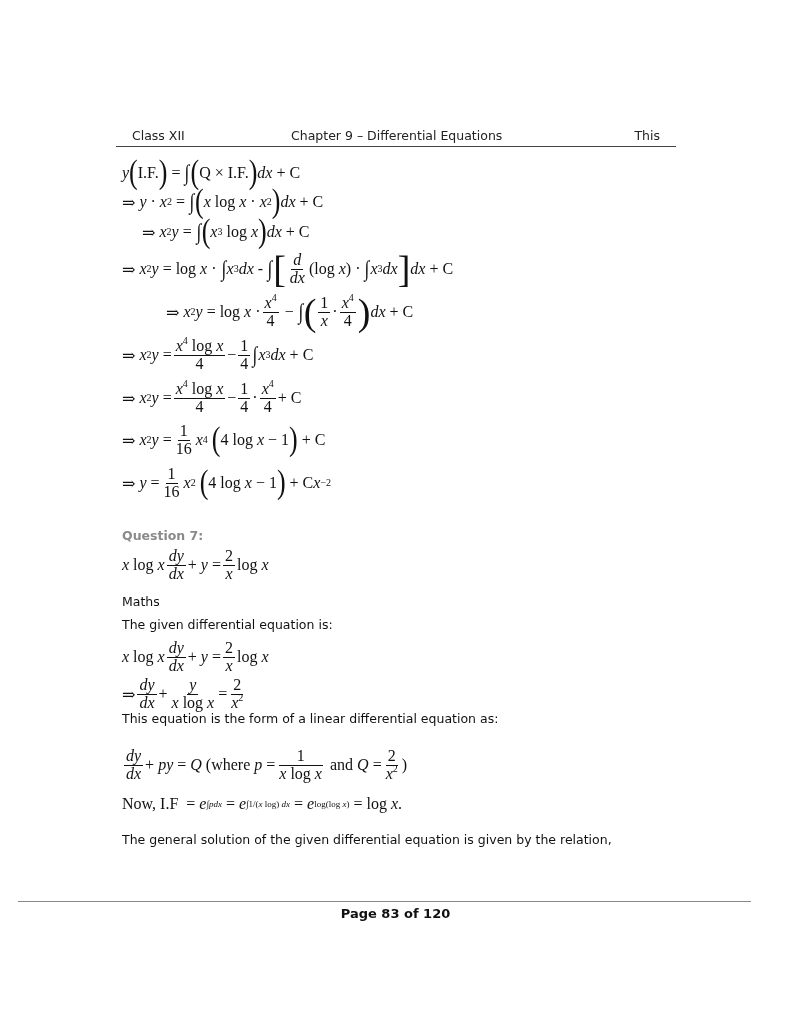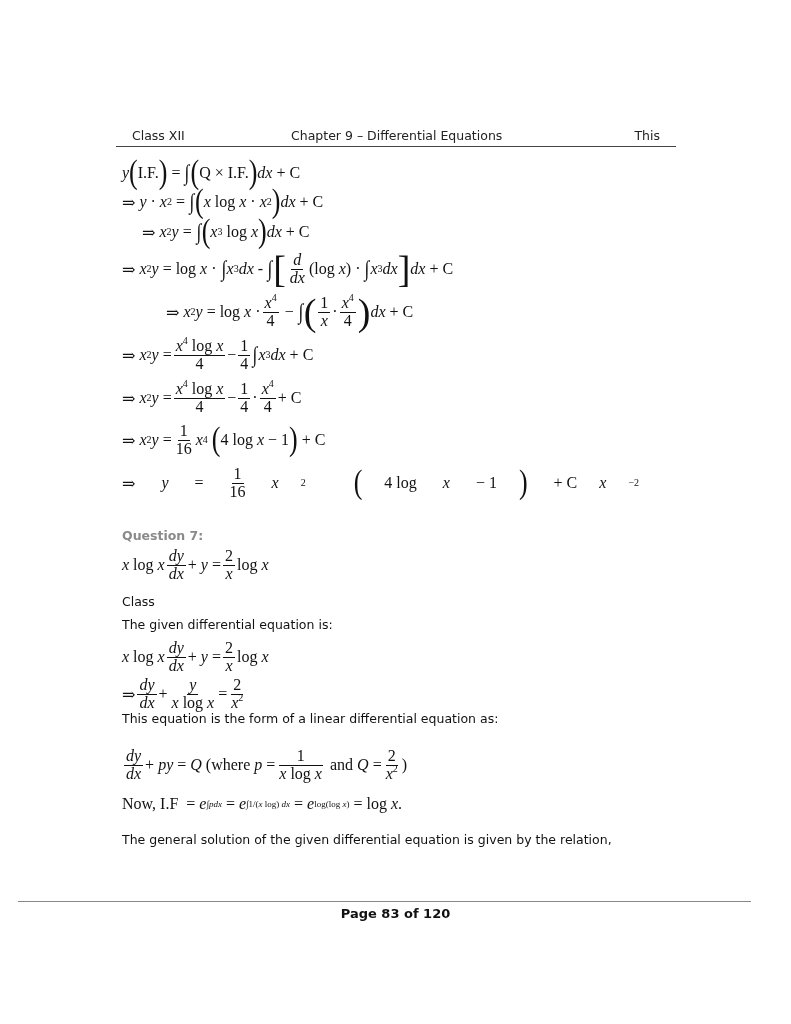--- a/index.html
+++ b/index.html
@@ -102,42 +102,42 @@
 </div>
 
 <div class="eq" style="top:423px;justify-content:space-between;">
   ⇒&nbsp;<i>x</i><sup>2</sup><i>y</i>&nbsp;=
   <span class="frac">
       <span class="num">1</span>
       <span class="den">16</span>
     </span><i>x</i><sup>4</sup>&nbsp;<span class="big">(</span>4&nbsp;log&nbsp;<i>x</i>&nbsp;−&nbsp;1<span class="big">)</span>&nbsp;+&nbsp;C
 </div>
 
-<div class="eq" style="top:466px;gap:22px;">
+<div class="eq" style="top:466px;">
   ⇒&nbsp;<i>y</i>&nbsp;=
   <span class="frac">
       <span class="num">1</span>
       <span class="den">16</span>
     </span><i>x</i><sup>2</sup>&nbsp;<span class="big">(</span>4&nbsp;log&nbsp;<i>x</i>&nbsp;−&nbsp;1<span class="big">)</span>&nbsp;+&nbsp;C<i>x</i><sup>−2</sup>
 </div>
 
 <div class="q-title">Question 7:</div>
 
 <div class="eq" style="top:548px;">
   <i>x</i>&nbsp;log&nbsp;<i>x</i><span class="frac">
       <span class="num"><i>dy</i></span>
       <span class="den"><i>dx</i></span>
     </span>+&nbsp;<i>y</i>&nbsp;=
   <span class="frac">
       <span class="num">2</span>
       <span class="den"><i>x</i></span>
     </span>log&nbsp;<i>x</i>
 </div>
 
-<div class="text" style="top:594px;">Class</div>
+<div class="text" style="top:594px;">Maths</div>
 <div class="text" style="top:617px;">The given differential equation is:</div>
 
 <div class="eq" style="top:640px;">
   <i>x</i>&nbsp;log&nbsp;<i>x</i><span class="frac">
       <span class="num"><i>dy</i></span>
       <span class="den"><i>dx</i></span>
     </span>+&nbsp;<i>y</i>&nbsp;=
   <span class="frac">
       <span class="num">2</span>
       <span class="den"><i>x</i></span>

